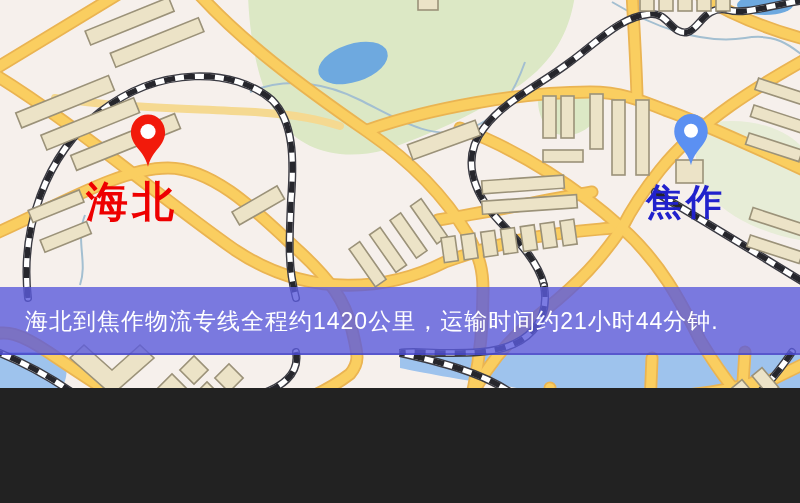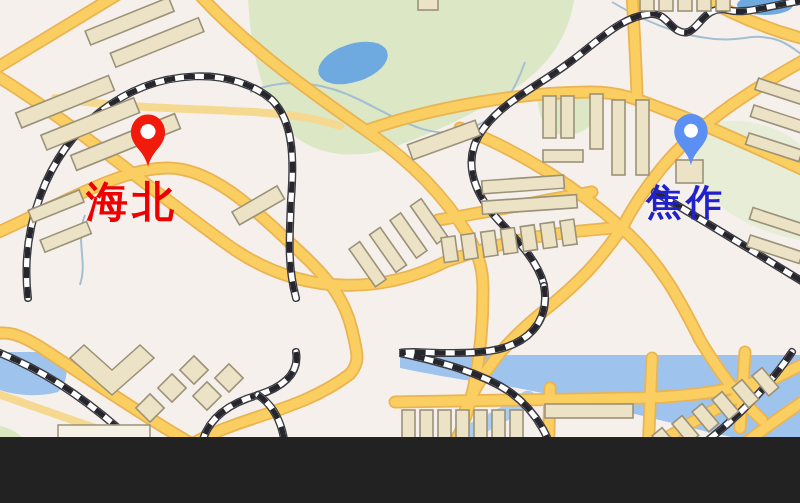--- a/index.html
+++ b/index.html
@@ -1,16 +1,16 @@
 <!DOCTYPE html>
 <html style="--banner-bg: #5b5bdccc; --banner-fg: #ffffff; --pin-origin: #f21a0b; --pin-dest: #5b90f2; --label-origin: #ee0000; --label-dest: #2121cc;"><head>
 <meta charset="utf-8">
 <style>
   html,body{margin:0;padding:0;background:#222;}
-  .stage{position:relative;width:800px;height:437px;overflow:hidden;
+  .stage{position:relative;width:800px;height:388px;overflow:hidden;
          font-family:"Liberation Sans","DejaVu Sans",sans-serif;background:#f6f0ec;}
   .map-art{position:absolute;left:0;top:0;width:800px;height:503px;filter:blur(.45px) saturate(1.03);}
   
   .road-case{fill:none;stroke:#e9b455;stroke-width:13;stroke-linecap:round;stroke-linejoin:round;}
   .road-fill{fill:none;stroke:#f9ce63;stroke-width:9.5;stroke-linecap:round;stroke-linejoin:round;}
   .mroad{fill:none;stroke:#f4d993;stroke-width:8;stroke-linecap:round;}
   
   .rw-case{fill:none;stroke:#3a3a42;stroke-width:8;stroke-linecap:round;}
   .rw-white{fill:none;stroke:#ffffff;stroke-width:5.2;stroke-linecap:round;}
   .rw-dash{fill:none;stroke:#26262c;stroke-width:5.4;stroke-dasharray:11 9;}
@@ -286,14 +286,17 @@
   <div class="place-label label-origin">海北</div>
 
   <div class="pin" style="left:669px;top:113px;">
     <svg width="44" height="54" viewBox="0 0 40 58">
       <path class="pin-dest-shape" d="M20,1 C10,1 2,9 2,20 C2,28 7,34 12,40 C16,45 18,49 20,56 C22,49 24,45 28,40 C33,34 38,28 38,20 C38,9 30,1 20,1 Z"></path>
       <circle cx="20" cy="19" r="7.5" fill="#ffffff"></circle>
     </svg>
   </div>
   <div class="place-label label-dest">焦作</div>
 
+  <div class="banner">
+    <span class="banner-text">海北到焦作物流专线全程约1420公里，运输时间约21小时44分钟.</span>
+  </div>
 
 </div>
 
 </body></html>

